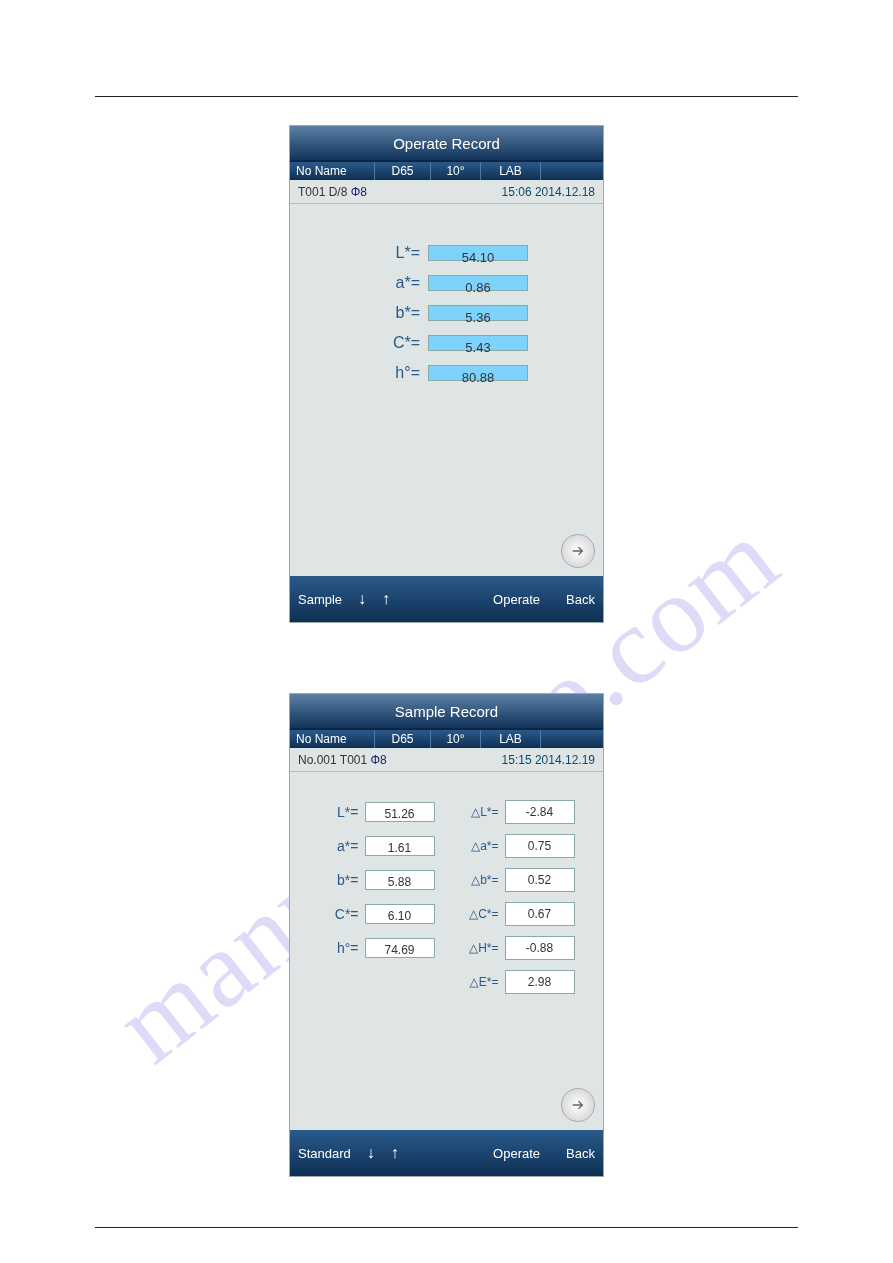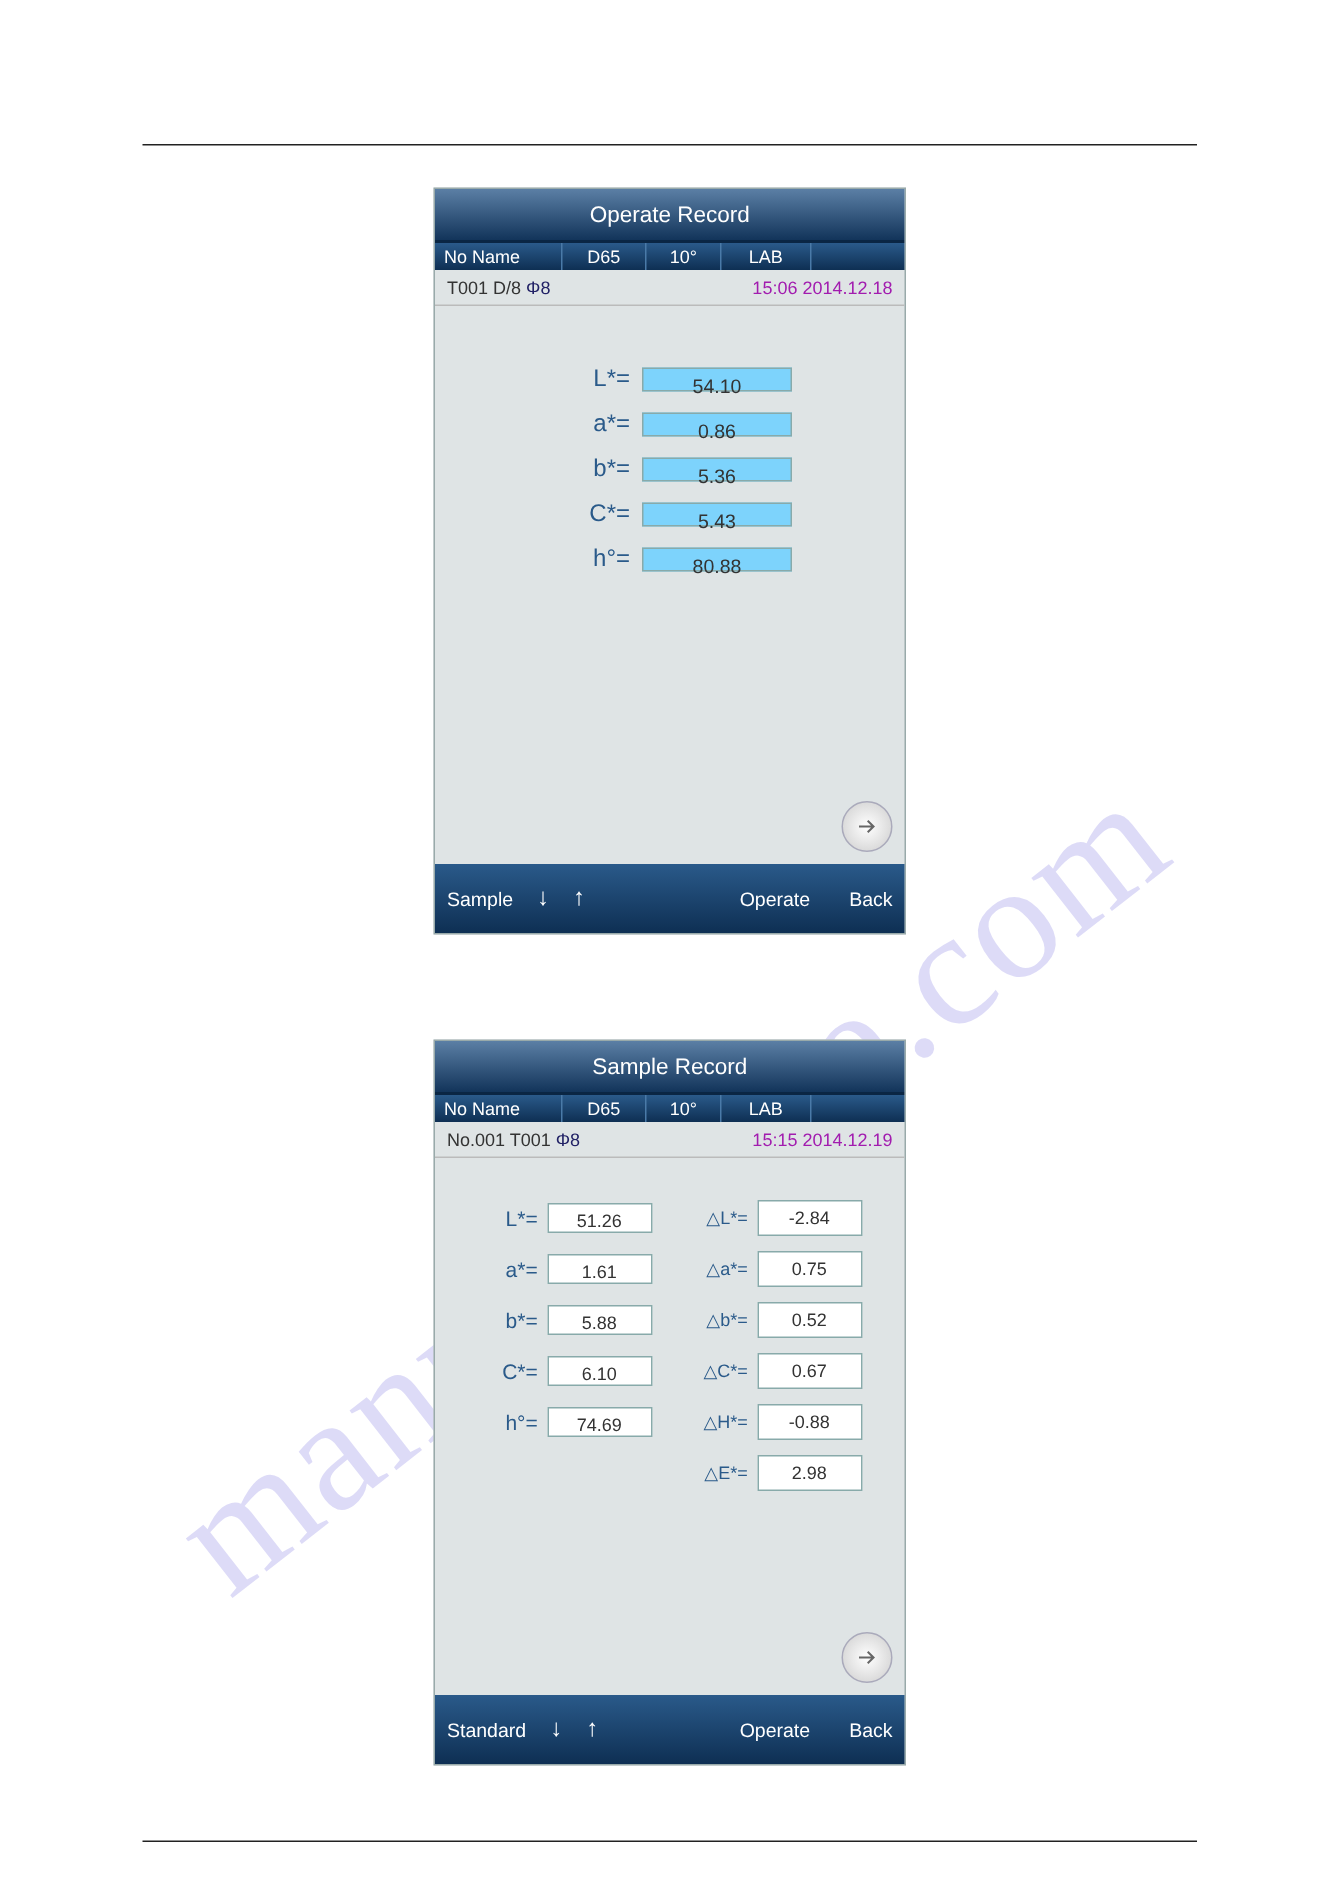--- a/index.html
+++ b/index.html
@@ -13,21 +13,21 @@
 .seg { display: flex; height: 18px; background: linear-gradient(#2a5a8a, #0e2f53); color: #fff; font-size: 12px; }
 .seg div { border-right: 1px solid #4a7aa8; display: flex; align-items: center; justify-content: center; }
 .seg-name { width: 85px; justify-content: flex-start !important; padding-left: 6px; }
 .seg-d65 { width: 56px; }
 .seg-10 { width: 50px; }
 .seg-lab { width: 60px; }
 .seg-end { flex: 1; border-right: none !important; }
 .metaline { height: 24px; display: flex; align-items: center; font-size: 12px; padding: 0 8px; border-bottom: 1px solid #bbb; }
 .meta-left { color: #333; }
 .phi { color: #226; }
-.meta-right { color: #a21caf; margin-left: auto; text-align: center; }
+.meta-right { color: #0c4a6e; margin-left: auto; text-align: center; }
 .body1 { height: 372px; position: relative; padding-top: 40px; }
 .row1 { display: flex; align-items: center; justify-content: center; margin-bottom: 12px; }
 .lab1 { width: 55px; text-align: right; color: #2a5a8a; font-size: 16px; margin-right: 8px; }
 .val1 { width: 100px; height: 16px; border: 1px solid #8aa; background: #7dd3fc; font-size: 13px; text-align: center; line-height: 24px; color: #333; }
 .arrow-btn { position: absolute; right: 8px; bottom: 8px; width: 34px; height: 34px; border-radius: 50%; background: radial-gradient(#fff, #ccc); border: 1px solid #aab; display: flex; align-items: center; justify-content: center; }
 .arrow-btn svg { width: 16px; height: 16px; fill: #666; }
 .footbar { height: 46px; background: linear-gradient(#2a5a8a, #0e2f53); color: #fff; display: flex; align-items: center; font-size: 13px; padding: 0 8px; }
 .footbar > * { display: flex; align-items: center; }
 .spc { flex: 1; }
 .arr-ud { margin: 0 16px; font-size: 16px; }

